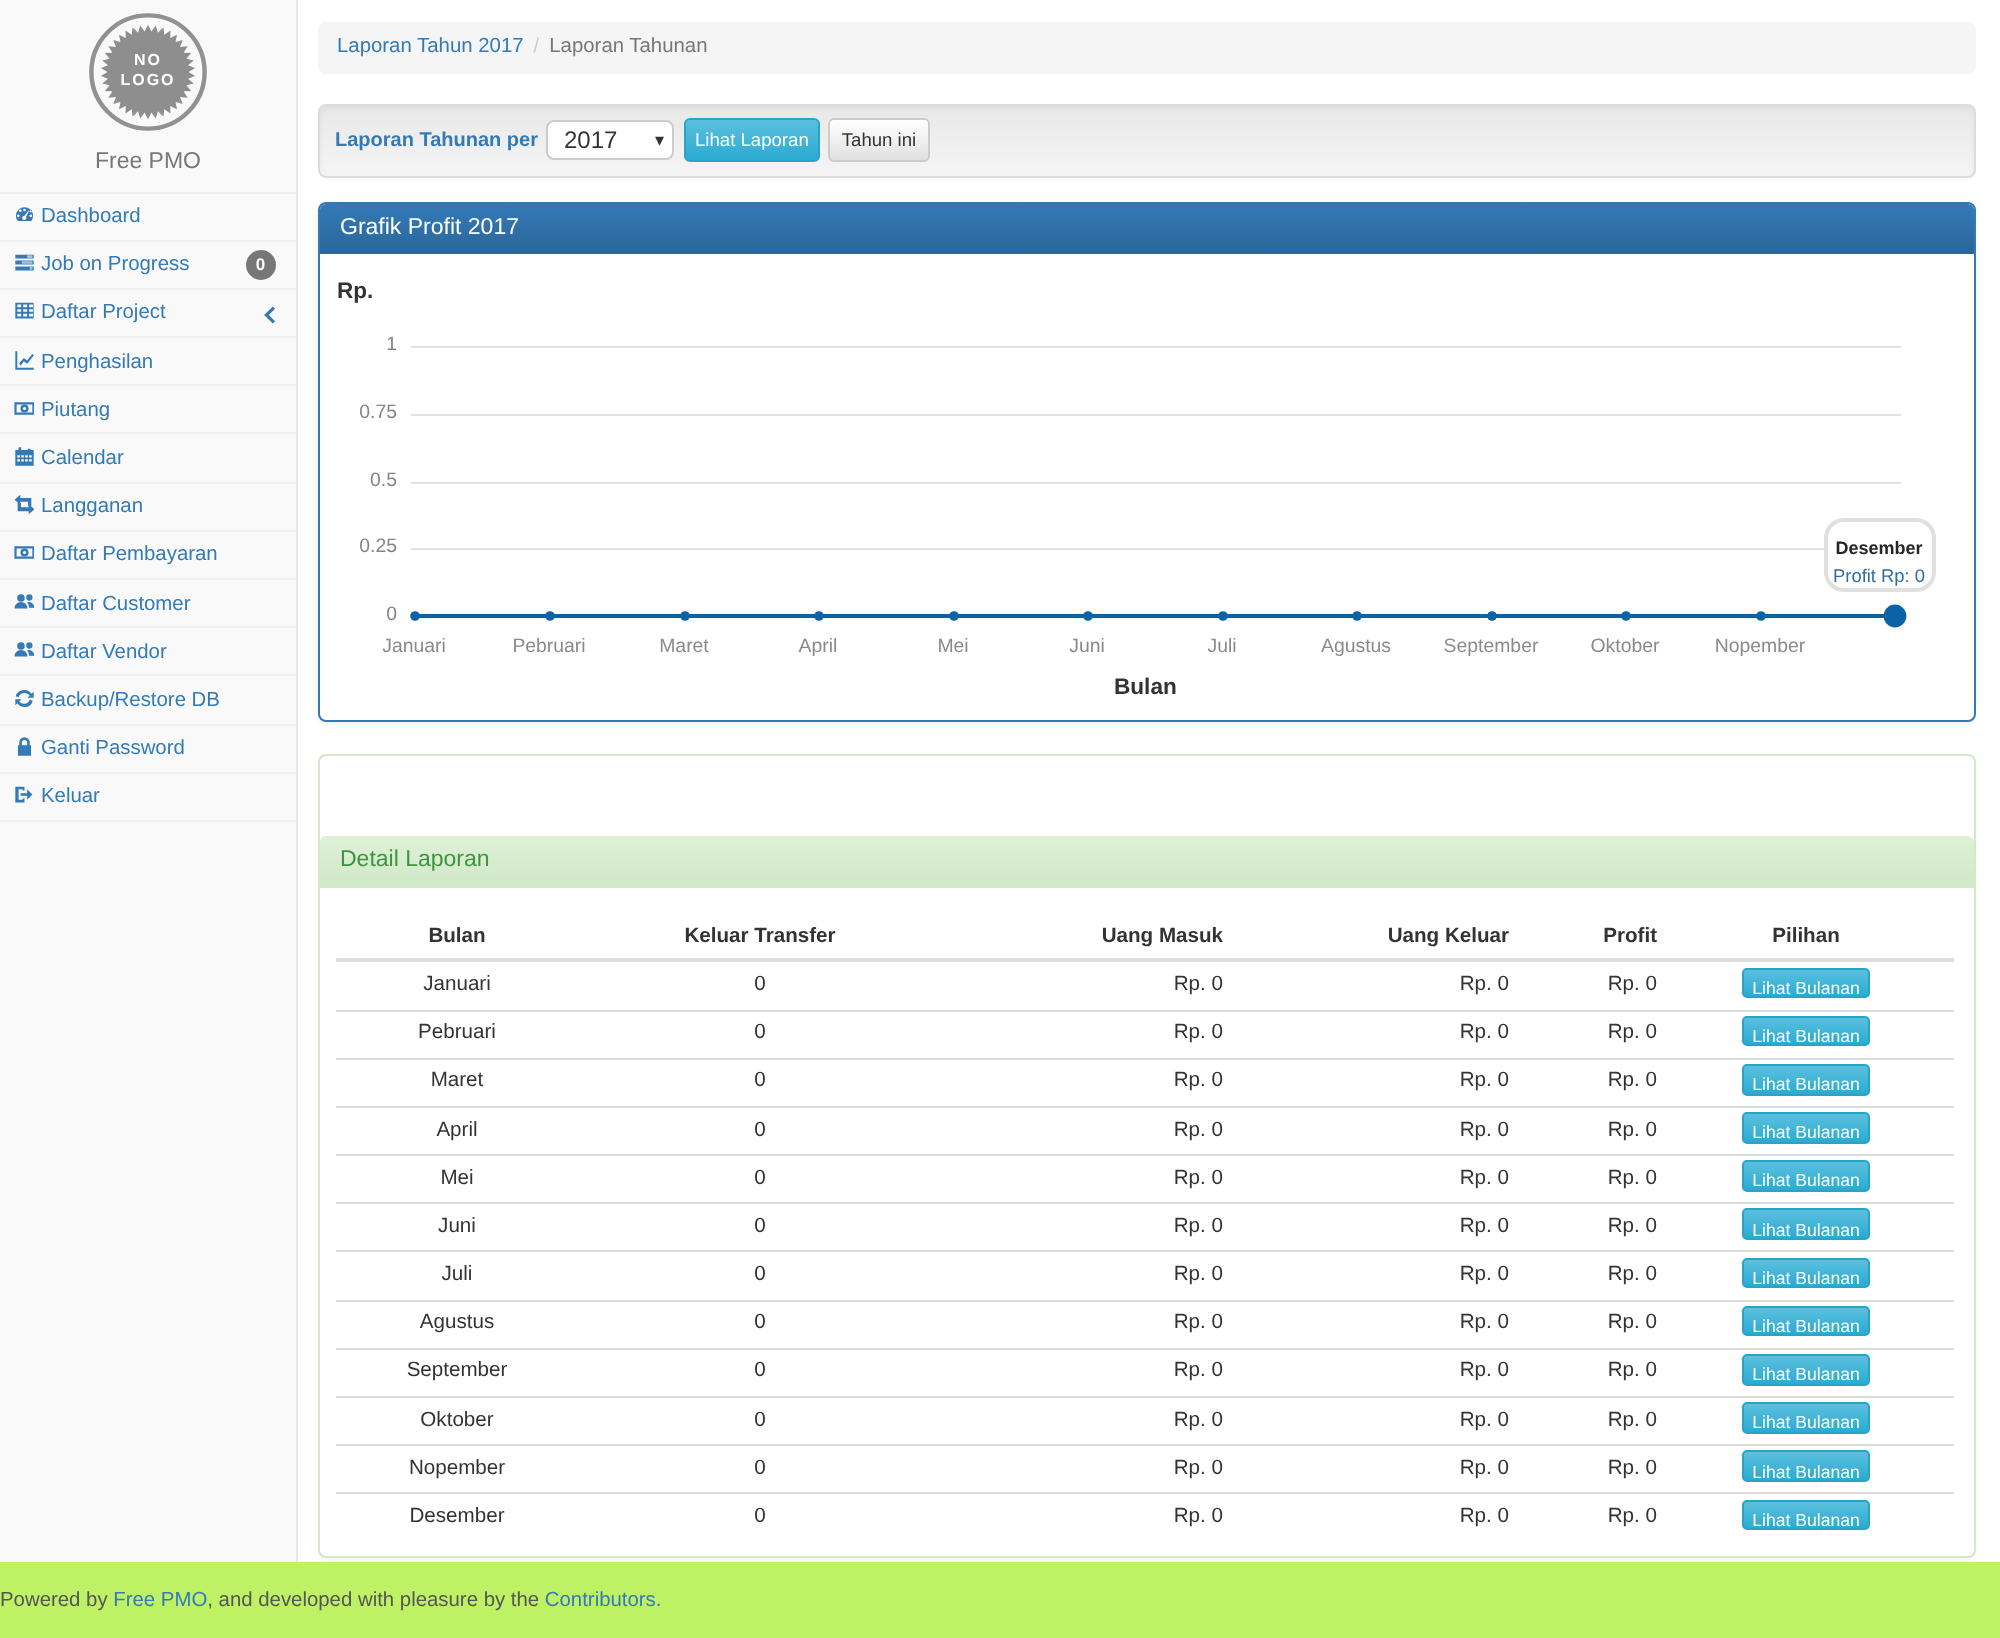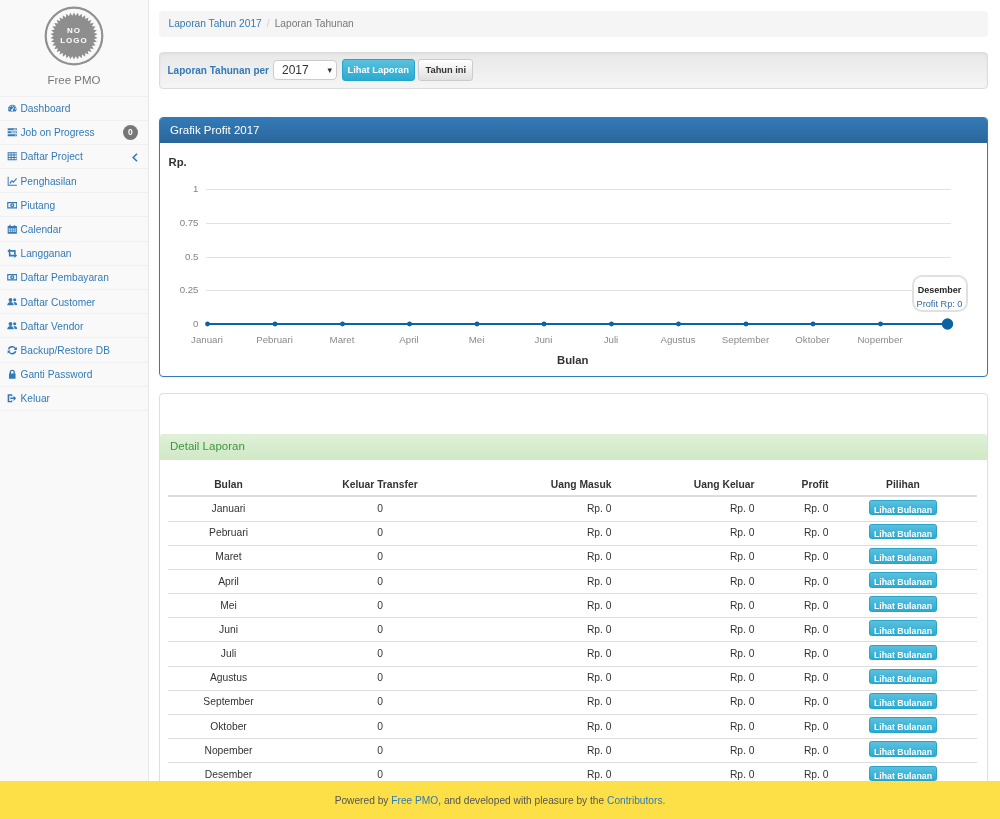--- a/index.html
+++ b/index.html
@@ -39,34 +39,34 @@
 
 .main { margin-left: 149px; padding: 10.5px 12px 0 9.5px; }
 .breadcrumb {
   background:#f5f5f5; border-radius:4px; height:26.4px; padding: 7px 15px 0 10px; font-size:10.2px; color:#777;
   margin-bottom: 14.7px;
 }
 .breadcrumb .sep { color:#ccc; padding: 0 5px; }
 .well {
   background: linear-gradient(to bottom, #e8e8e8 0px, #f5f5f5 100%);
   border:1px solid #dcdcdc; border-radius:4px;
-  padding: 0 0 0 8px; margin-bottom: 28px; height:37px;
+  padding: 0 0 0 8px; margin-bottom: 12px; height:37px;
   display:flex; align-items:center;
   box-shadow: inset 0 1px 3px rgba(0,0,0,.05);
 }
 .well .lbl { color:#337ab7; font-weight:bold; font-size:10px; margin-right:4px; }
 .sel {
   width:64px; height:20px; background:#fff;
   border:1px solid #ccc; border-radius:4px; font-size:12px; color:#333;
   padding: 2px 0 0 8px; position:relative; margin-right:4.5px;
 }
 .sel:after { content:"▾"; position:absolute; right:4px; top:4px; font-size:9px; color:#333; }
 .btn {
   height:22px; border-radius:3px;
-  font-size:9.3px; padding: 5px 5px 0 5px; text-align:center;font-weight:bold;
+  font-size:9.3px; padding: 5px 5px 0 5px; text-align:center;
 }
 .btn-info { background: linear-gradient(to bottom,#5bc0de 0,#2aabd2 100%); border:1px solid #28a4c9; color:#fff; }
 .btn-default { background: linear-gradient(to bottom,#fff 0,#e0e0e0 100%); border:1px solid #ccc; color:#333; margin-left:3.5px; padding:5px 6px 0 6px;}
 .btn-xs { display:inline-block; height:15.6px; font-size:8.8px; padding:2.2px 4.4px 0 4.4px; border-radius:2.5px;}
 
 .panel { border-radius:4px; margin-bottom:16px; background:#fff; box-shadow:0 1px 2px rgba(0,0,0,.05); }
 .panel-primary { border:1px solid #337ab7; }
 .panel-primary .panel-heading {
   background: linear-gradient(to bottom,#337ab7 0,#2b669a 100%);
   color:#fff; padding: 6px 10.5px; font-size:11.5px; border-radius:3px 3px 0 0;
@@ -96,21 +96,21 @@
 
 .tbl-body { padding: 12.6px 10px 7.5px 8.5px; }
 table.rtab { width:808.5px; border-collapse:collapse; font-size:10.3px; line-height:14px; }
 table.rtab th { font-weight:bold; border-bottom:2px solid #ddd; }
 table.rtab th, table.rtab td { padding: 4.6px 8px; }
 table.rtab th { padding-top:6.2px; padding-bottom:3px; }
 table.rtab td { border-top:1px solid #ddd; }
 table.rtab tr.total td { font-weight:bold; }
 .c { text-align:center; } .r { text-align:right; }
 
-.footer { height:38px; text-align:center; padding-top:14px; color:#555; font-size:10.2px; background:#fde047;}
+.footer { height:38px; text-align:left; padding-top:14px; color:#555; font-size:10.2px; background:#bef264;}
 </style>
 </head>
 <body>
 <div class="wrapper">
   <div class="sidebar">
     <div class="logo-block">
       <svg width="60" height="60" viewBox="0 0 60 60">
         <circle cx="30" cy="30" r="28.3" fill="none" stroke="#919191" stroke-width="2.2"></circle>
         <path id="starp" fill="#8e8e8e" d="M30.00,6.40L31.68,9.77L33.88,6.72L34.98,10.32L37.66,7.68L38.15,11.41L41.23,9.24L41.10,13.01L44.50,11.38L43.75,15.06L47.36,14.02L46.02,17.53L49.76,17.09L47.85,20.34L51.61,20.52L49.20,23.41L52.88,24.21L50.02,26.66L53.52,28.05L50.30,30.00L53.52,31.95L50.02,33.34L52.88,35.79L49.20,36.59L51.61,39.48L47.85,39.66L49.76,42.91L46.02,42.47L47.36,45.98L43.75,44.94L44.50,48.62L41.10,46.99L41.23,50.76L38.15,48.59L37.66,52.32L34.98,49.68L33.88,53.28L31.68,50.23L30.00,53.60L28.32,50.23L26.12,53.28L25.02,49.68L22.34,52.32L21.85,48.59L18.77,50.76L18.90,46.99L15.50,48.62L16.25,44.94L12.64,45.98L13.98,42.47L10.24,42.91L12.15,39.66L8.39,39.48L10.80,36.59L7.12,35.79L9.98,33.34L6.48,31.95L9.70,30.00L6.48,28.05L9.98,26.66L7.12,24.21L10.80,23.41L8.39,20.52L12.15,20.34L10.24,17.09L13.98,17.53L12.64,14.02L16.25,15.06L15.50,11.38L18.90,13.01L18.77,9.24L21.85,11.41L22.34,7.68L25.02,10.32L26.12,6.72L28.32,9.77Z"></path>
         <text x="30" y="26.5" font-size="8" fill="#fff" font-weight="bold" text-anchor="middle" letter-spacing="1">NO</text>

